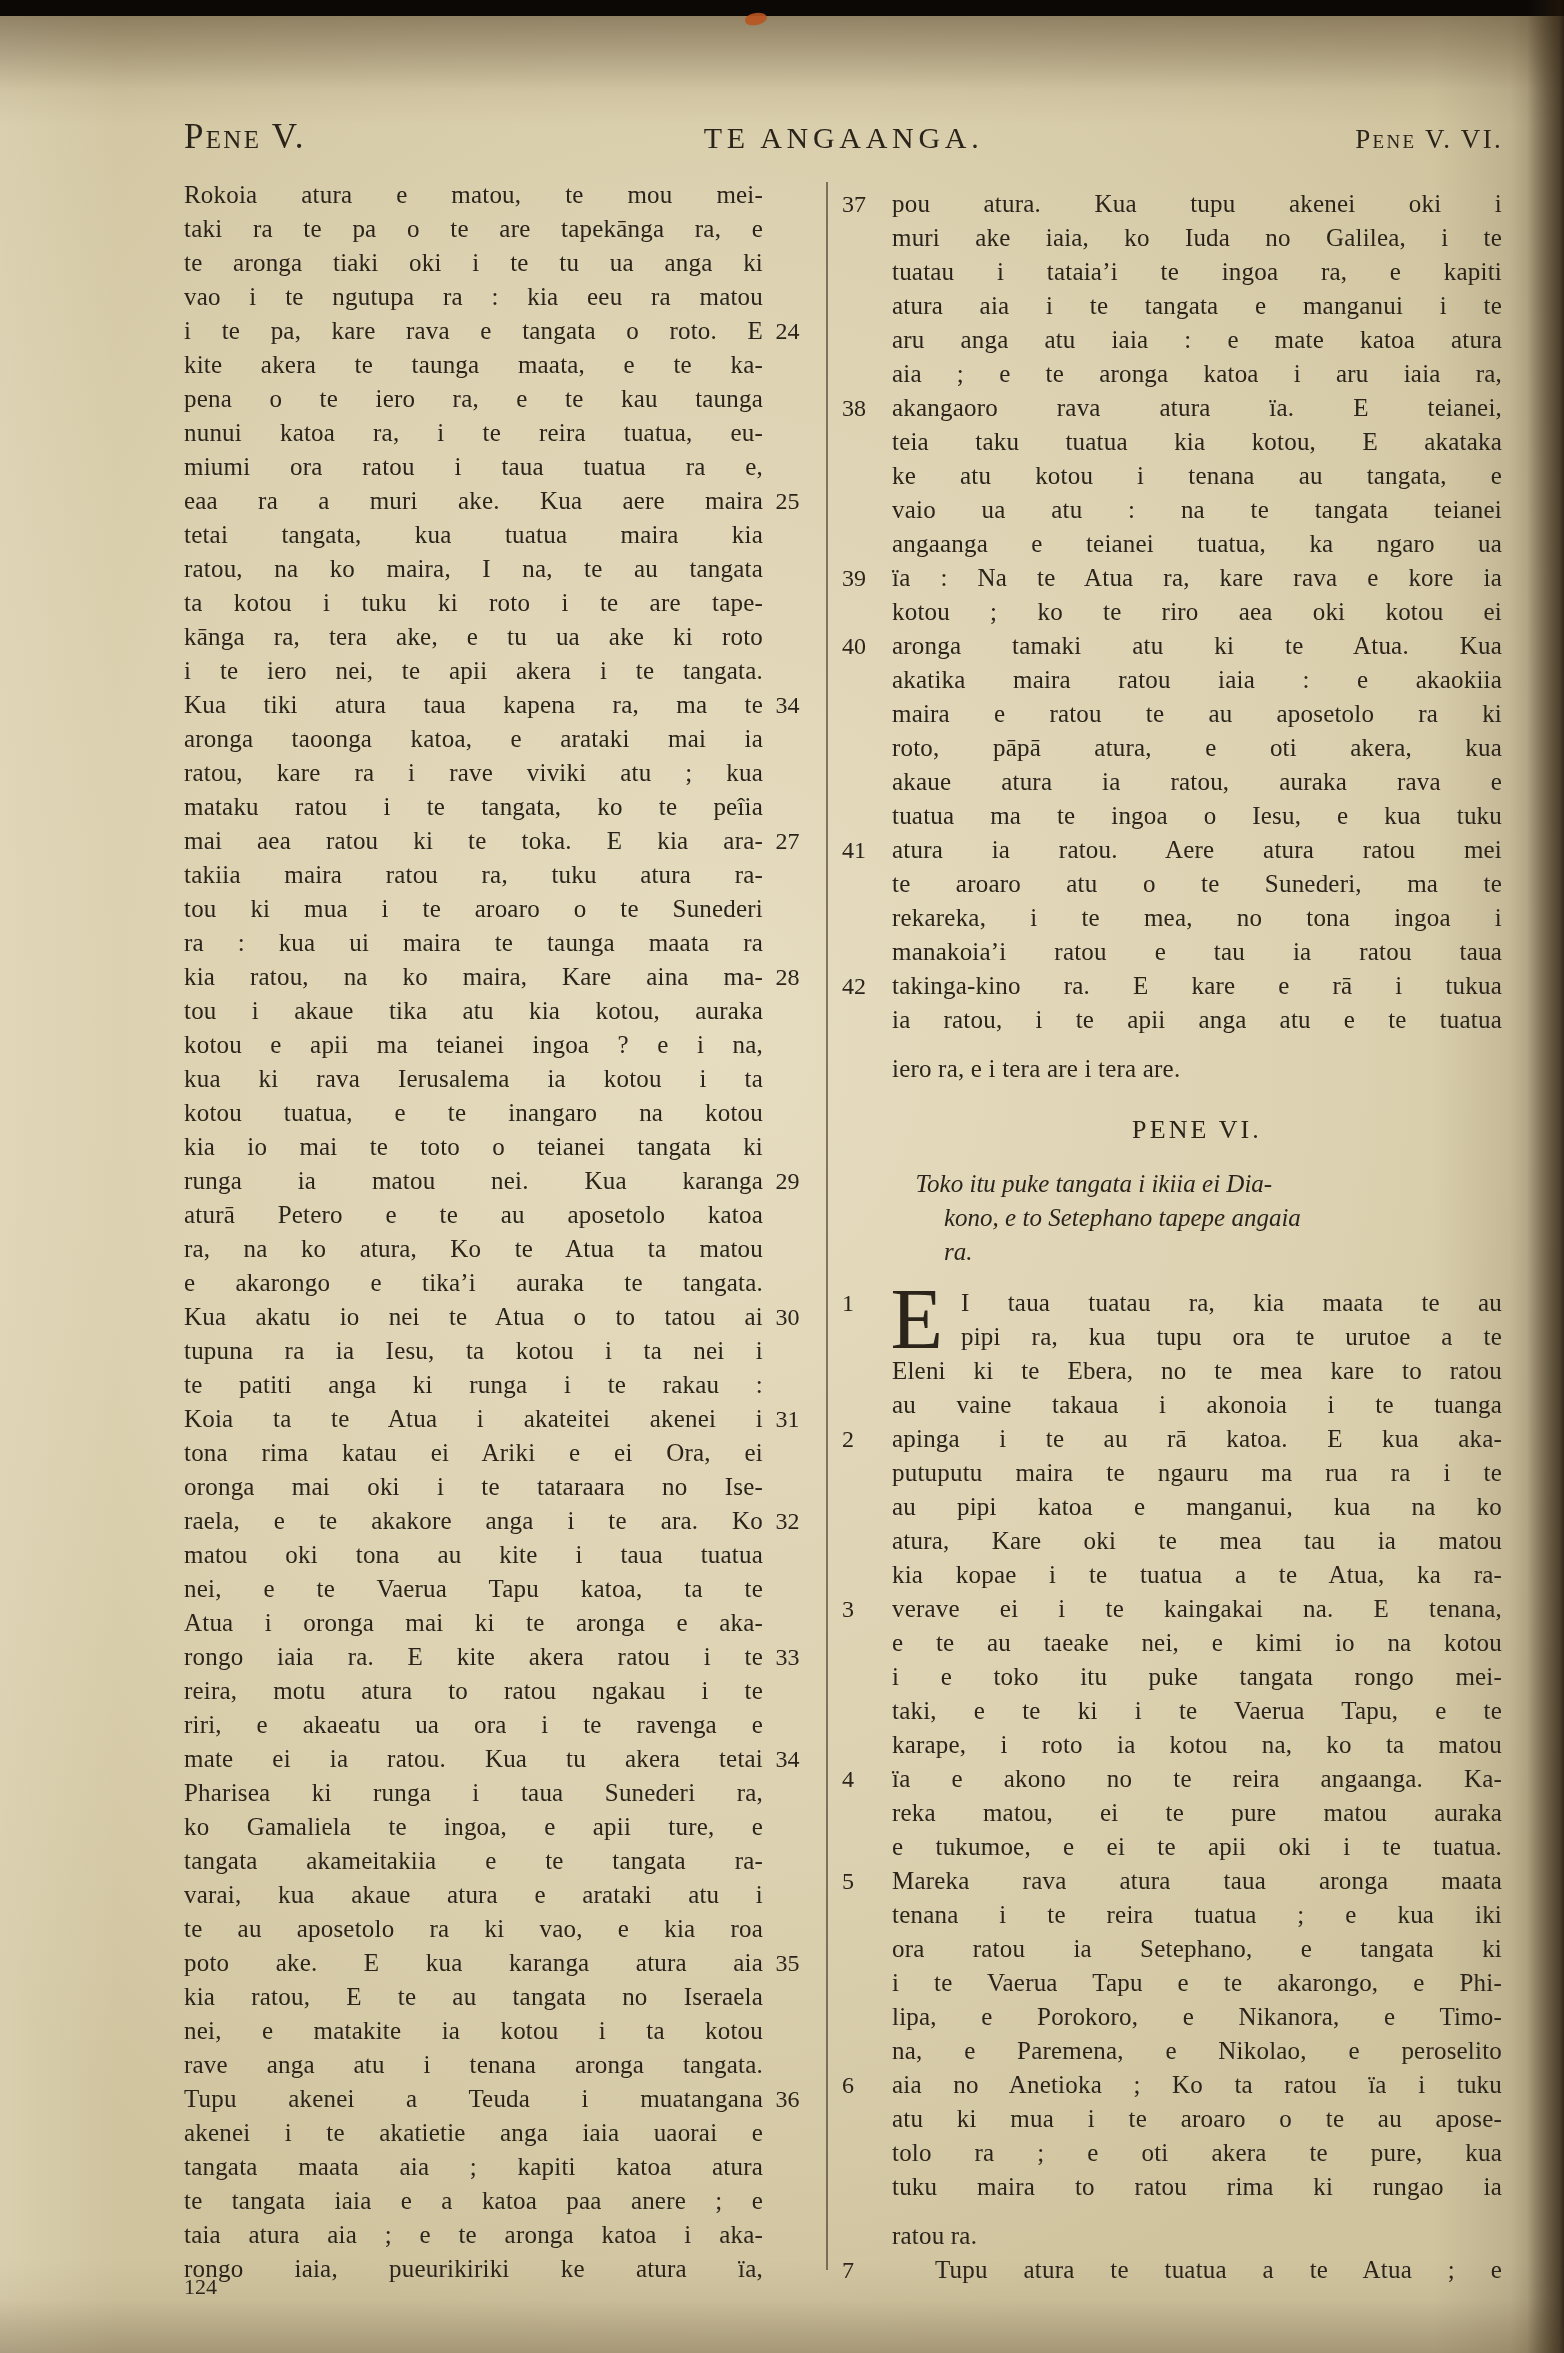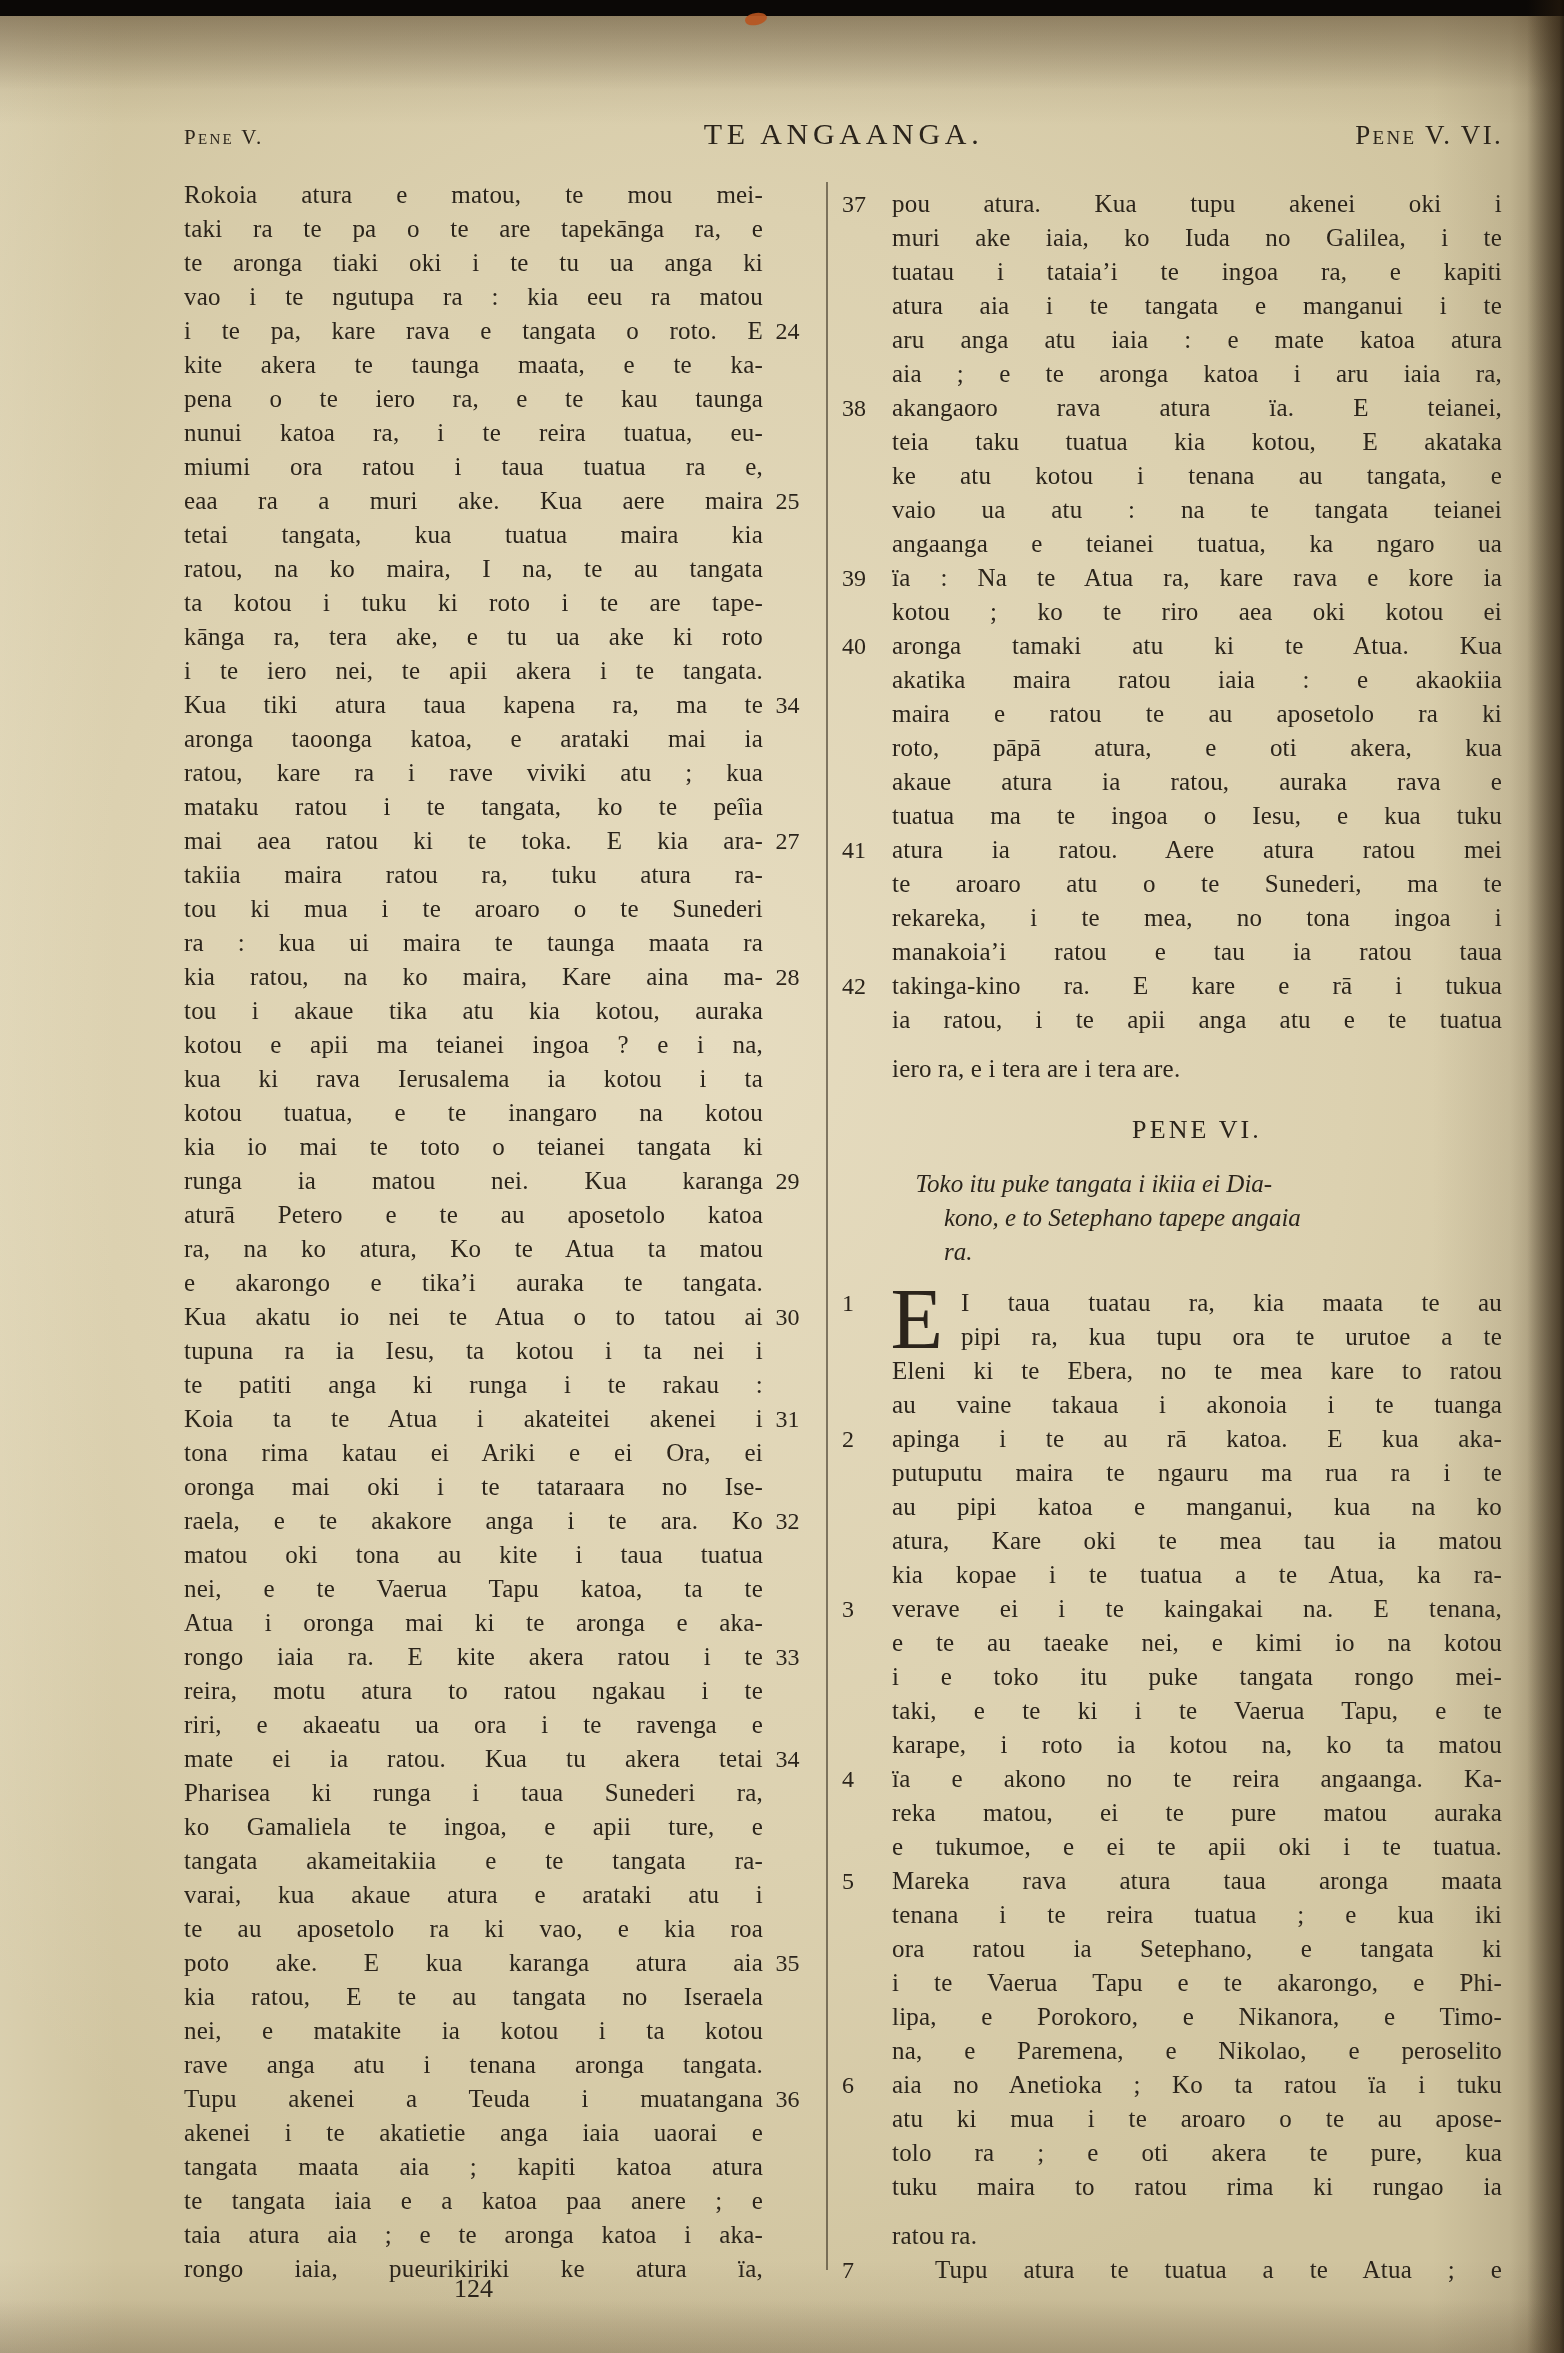--- a/index.html
+++ b/index.html
@@ -21,21 +21,21 @@
   .top-shade{position:absolute;top:15.6px;left:0;right:0;height:74px;
     background:linear-gradient(to bottom, rgba(70,52,30,.35), rgba(70,52,30,0));}
   .right-shade{position:absolute;top:0;right:0;width:38px;height:100%;
     background:linear-gradient(to right, rgba(40,28,14,0), rgba(40,28,14,.62) 85%, rgba(20,13,6,.8));}
   .bottom-shade{position:absolute;bottom:0;left:0;right:0;height:55px;
     background:linear-gradient(to top, rgba(80,62,38,.22), rgba(80,62,38,0));}
   .stain{position:absolute;left:745px;top:12.5px;width:22px;height:11.7px;background:#b8541f;
     border-radius:45% 60% 50% 55%;transform:rotate(-14deg);opacity:.9;}
 
   .running-head{position:absolute;top:117px;left:184px;width:1319px;display:flex;align-items:baseline;}
-  .rh-left{width:329px;font-variant:small-caps;font-size:21px;letter-spacing:2.3px;}
+  .rh-left{width:329px;font-variant:small-caps;font-size:35px;letter-spacing:2.3px;}
   .rh-center{flex:1;text-align:center;font-size:30px;letter-spacing:4.7px;}
   .rh-right{width:329px;text-align:right;font-variant:small-caps;font-size:27px;letter-spacing:2.3px;}
 
   .columns{position:absolute;left:184px;top:178px;width:1319px;}
   .col-left{position:absolute;left:0;top:0;width:579px;}
   .col-right{position:absolute;left:708px;top:9px;width:610px;}
   .column-rule{position:absolute;left:826px;top:182px;width:1.6px;height:2088px;
     background:rgba(46,36,24,.55);}
 
   .line{
@@ -53,21 +53,21 @@
 
   .verse-block{position:relative;}
   .dropcap{position:absolute;left:-1.6px;top:-4.7px;font-size:86px;line-height:75px;}
 
   .chapter-heading{height:34px;line-height:34px;margin:27px 0 20.3px;text-align:center;
     font-size:26px;letter-spacing:3.1px;}
   .chapter-summary{font-style:italic;margin-bottom:17px;font-family:Liberation Serif, serif;}
   .sum-line{height:34px;line-height:34px;font-size:25px;text-indent:52px;}
   .sum-line.first{text-indent:23.5px;}
 
-  .page-footer{position:absolute;left:184px;top:2274px;width:579px;text-align:center;font-size:26px;}
+  .page-footer{position:absolute;left:184px;top:2274px;width:579px;font-size:22px;}
 </style>
 </head>
 <body>
 
 <div class="page">
 
   <div class="top-bar"></div>
   <div class="top-shade"></div>
   <div class="right-shade"></div>
   <div class="bottom-shade"></div>

